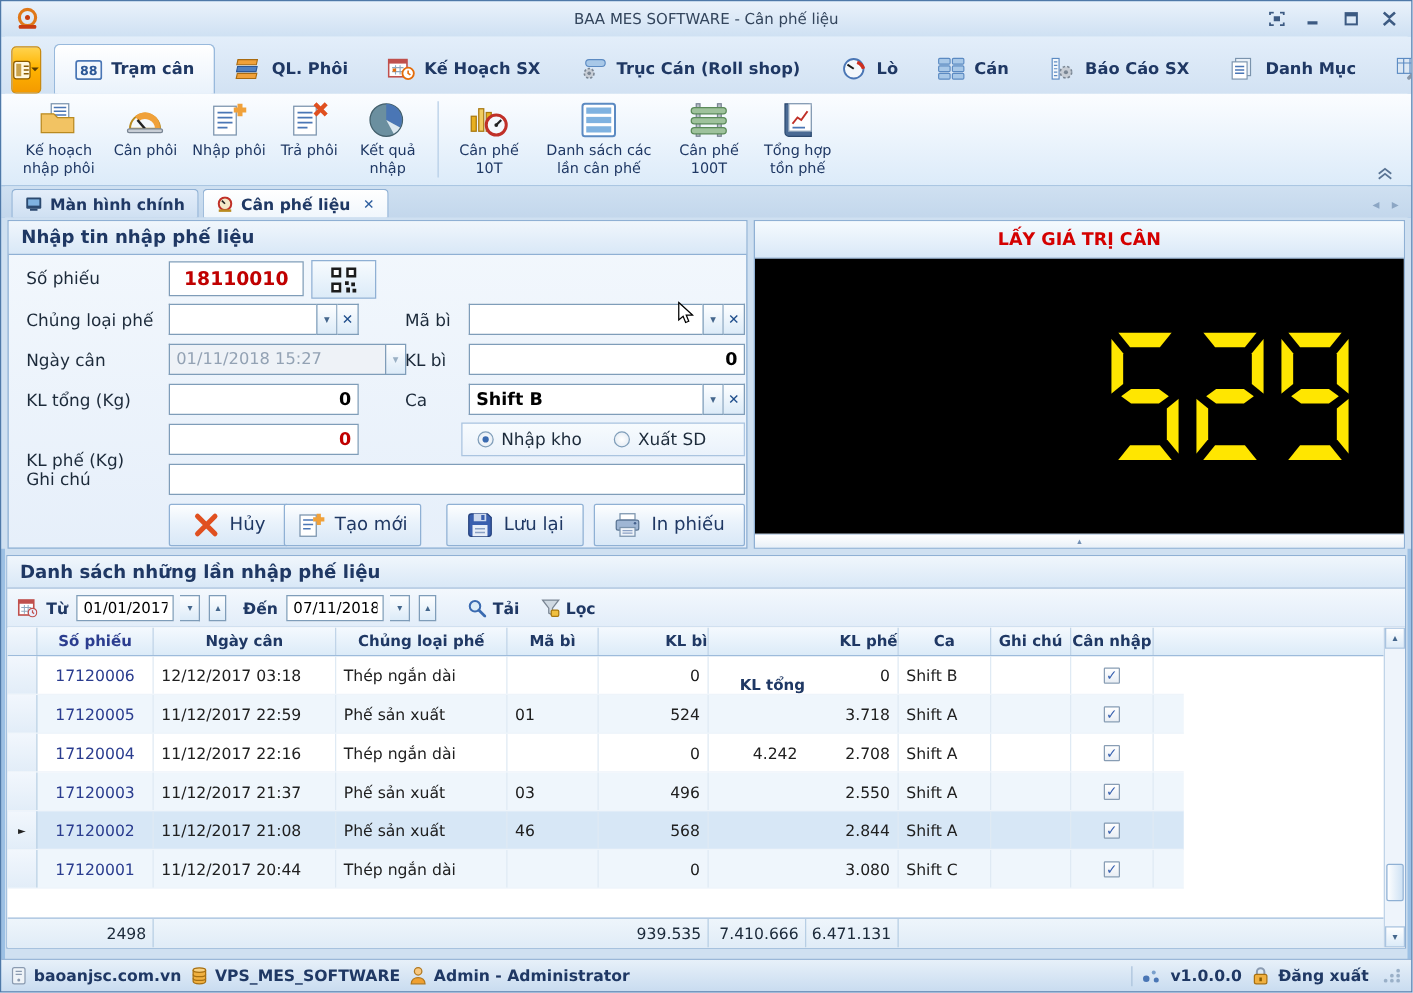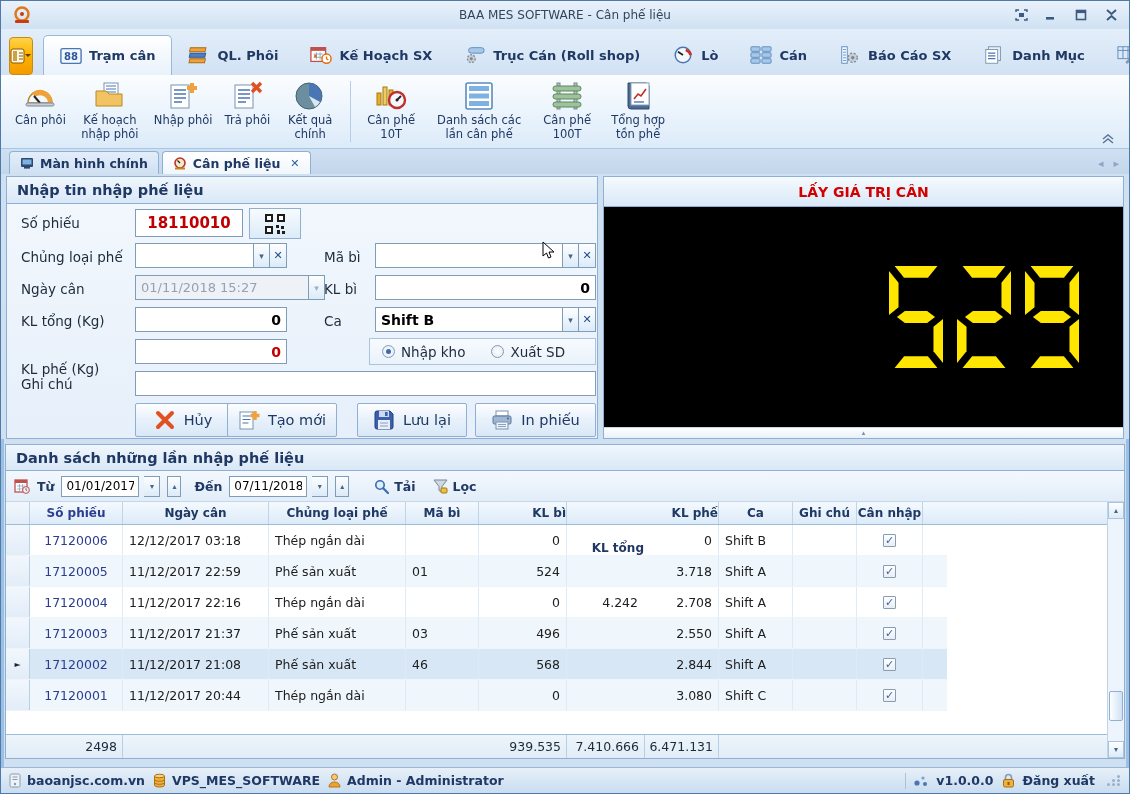--- a/index.html
+++ b/index.html
@@ -263,37 +263,37 @@
         <rect x="1" y="1" width="16" height="13" fill="#dce8f4" stroke="#5b8ac2"></rect>
         <path d="M1 5h16M6.5 1v13M12 1v13" stroke="#5b8ac2" stroke-width="1"></path>
         <path d="M11 18l7-7" stroke="#8a97a8" stroke-width="3" stroke-linecap="round"></path>
         <circle cx="19" cy="10" r="3" fill="none" stroke="#8a97a8" stroke-width="2"></circle>
       </svg>
 
     </div>
   </div>
 
   <div class="ribbon">
+    <div class="tool-btn tb-w64">
+      <svg viewBox="0 0 32 30">
+        <rect x="10" y="2" width="14" height="16" fill="#fff" stroke="#7a93ad"></rect>
+        <path d="M12 5h10M12 8h10M12 11h10" stroke="#4a76b5" stroke-width="1.2"></path>
+        <path d="M2 10h10l3 3h13v12H2z" fill="#f2c363" stroke="#b98a20"></path>
+      </svg>
+      <span class="tool-label">Kế hoạch nhập phôi</span>
+    </div>
     <div class="tool-btn">
       <svg viewBox="0 0 32 30">
         <path d="M4 22a12 12 0 0 1 24 0z" fill="#f4f8fc" stroke="#b98a20" stroke-width="1.6"></path>
         <path d="M8 12a12 12 0 0 1 20 10h-4a8 8 0 0 0-13-6z" fill="#f0a13a" stroke="none"></path>
         <path d="M16 22L10 15" stroke="#222" stroke-width="2"></path>
         <rect x="2" y="22" width="28" height="3" rx="1.5" fill="#c8ced6" stroke="#7a8694"></rect>
       </svg>
       <span class="tool-label">Cân phôi</span>
     </div>
-    <div class="tool-btn tb-w64">
-      <svg viewBox="0 0 32 30">
-        <rect x="10" y="2" width="14" height="16" fill="#fff" stroke="#7a93ad"></rect>
-        <path d="M12 5h10M12 8h10M12 11h10" stroke="#4a76b5" stroke-width="1.2"></path>
-        <path d="M2 10h10l3 3h13v12H2z" fill="#f2c363" stroke="#b98a20"></path>
-      </svg>
-      <span class="tool-label">Kế hoạch nhập phôi</span>
-    </div>
     <div class="tool-btn">
       <svg viewBox="0 0 32 30">
         <rect x="4" y="4" width="18" height="23" fill="#fff" stroke="#7a93ad"></rect>
         <path d="M7 9h12M7 13h12M7 17h12M7 21h8" stroke="#4a76b5" stroke-width="1.4"></path>
         <path d="M25 2v10M20 7h10" stroke="#f0a13a" stroke-width="4"></path>
       </svg>
       <span class="tool-label">Nhập phôi</span>
     </div>
     <div class="tool-btn">
       <svg viewBox="0 0 32 30">
@@ -302,21 +302,21 @@
         <path d="M21 2l9 9M30 2l-9 9" stroke="#e05020" stroke-width="3.4"></path>
       </svg>
       <span class="tool-label">Trả phôi</span>
     </div>
     <div class="tool-btn tb-w52">
       <svg viewBox="0 0 32 30">
         <circle cx="15" cy="15" r="13" fill="#6b8f9f" stroke="#44606c"></circle>
         <path d="M15 15V2a13 13 0 0 1 11 19z" fill="#4a76b5"></path>
         <path d="M15 15l11 6a13 13 0 0 1-5 5z" fill="#dce8f0"></path>
       </svg>
-      <span class="tool-label">Kết quả chính</span>
+      <span class="tool-label">Kết quả nhập</span>
     </div>
 
     <div class="tool-sep"></div>
 
     <div class="tool-btn tb-w52">
       <svg viewBox="0 0 32 30">
         <rect x="2" y="12" width="4" height="12" fill="#e8b020" stroke="#a87810"></rect>
         <rect x="8" y="6" width="4" height="18" fill="#f0cc60" stroke="#a87810"></rect>
         <rect x="14" y="9" width="4" height="15" fill="#e8b020" stroke="#a87810"></rect>
         <circle cx="22" cy="19" r="8" fill="#f4f8fc" stroke="#c03028" stroke-width="2.4"></circle>

